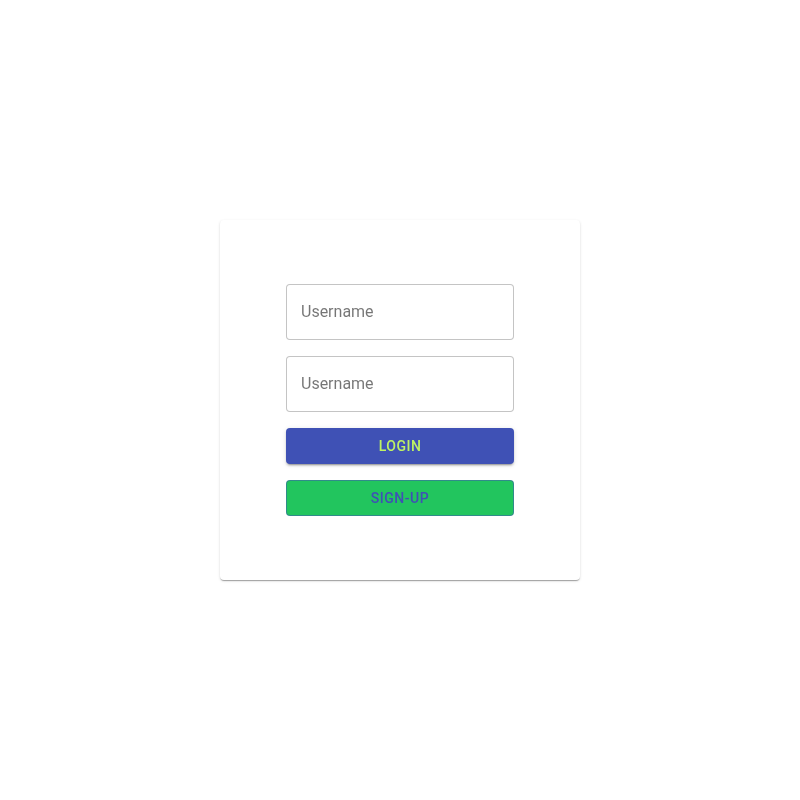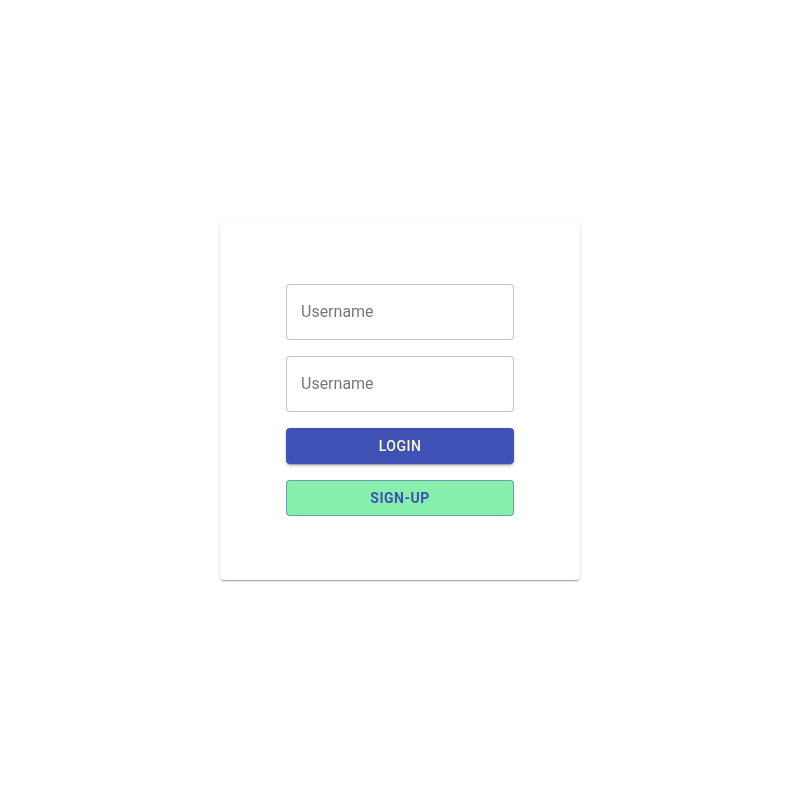--- a/index.html
+++ b/index.html
@@ -71,31 +71,30 @@
     letter-spacing: 0.5px;
     text-transform: uppercase;
     cursor: pointer;
     display: flex;
     align-items: center;
     justify-content: center;
     font-family: inherit;
   }
   .btn-primary {
     background: #3f51b5;
-    color: #fef9c3;
+    color: #bef264;
     border: none;
     box-shadow: 0 3px 1px -2px rgba(0,0,0,0.2),
                 0 2px 2px 0 rgba(0,0,0,0.14),
                 0 1px 5px 0 rgba(0,0,0,0.12);
   }
   .btn-outline {
-    background: #86efac;
+    background: #22c55e;
     color: #3f51b5;
     border: 1px solid rgba(63,81,181,0.5);
-    font-weight: bold;
   }
 </style>
 </head>
 <body>
 
 <div class="page">
   <div class="card">
     <div class="form">
 
       <div class="field">

